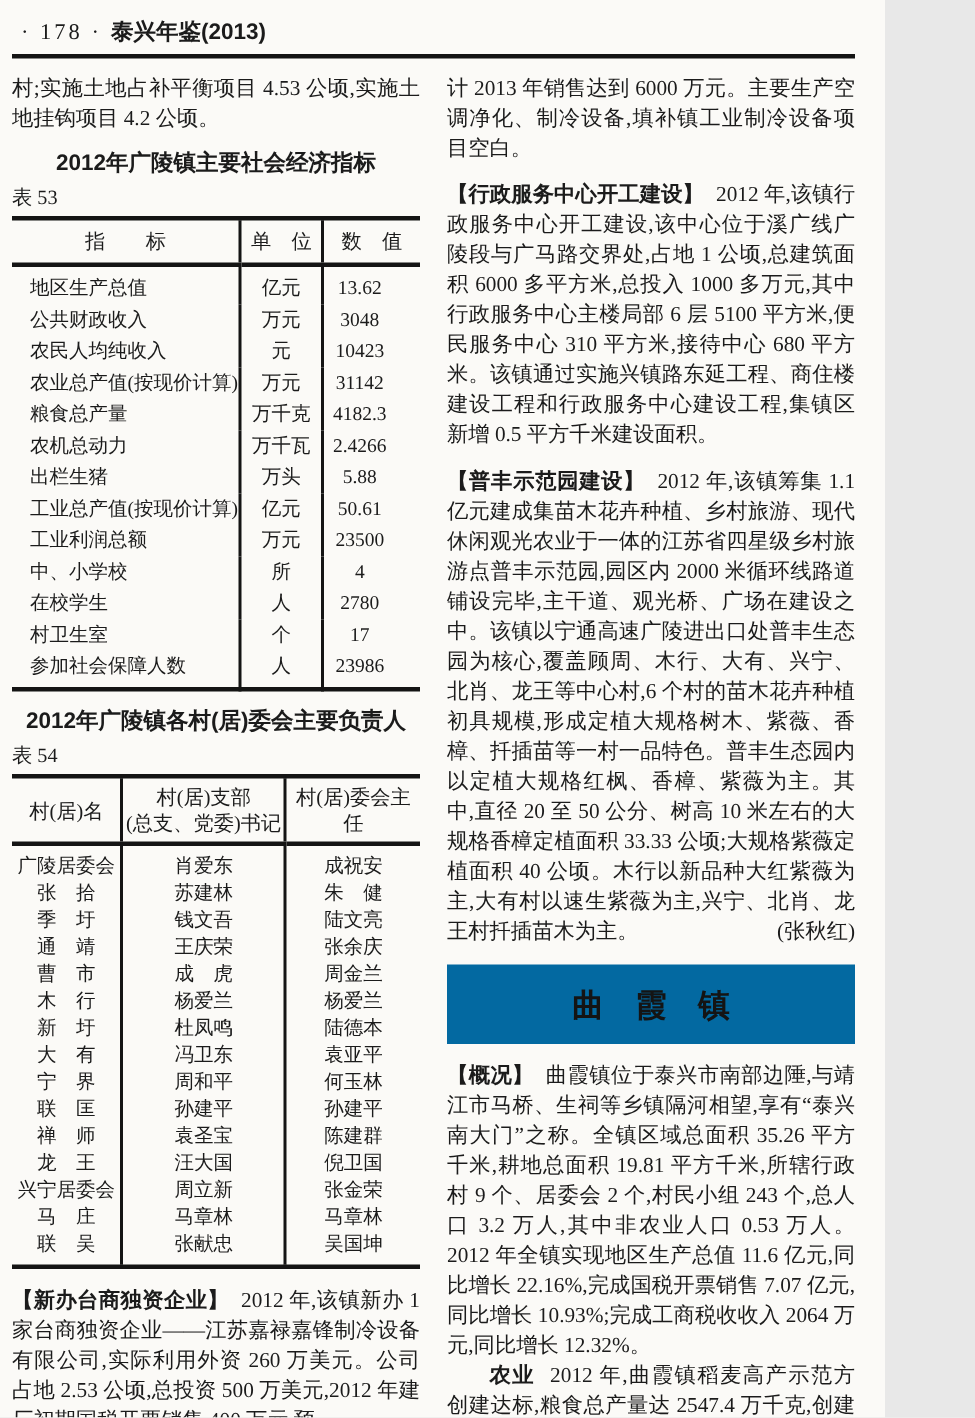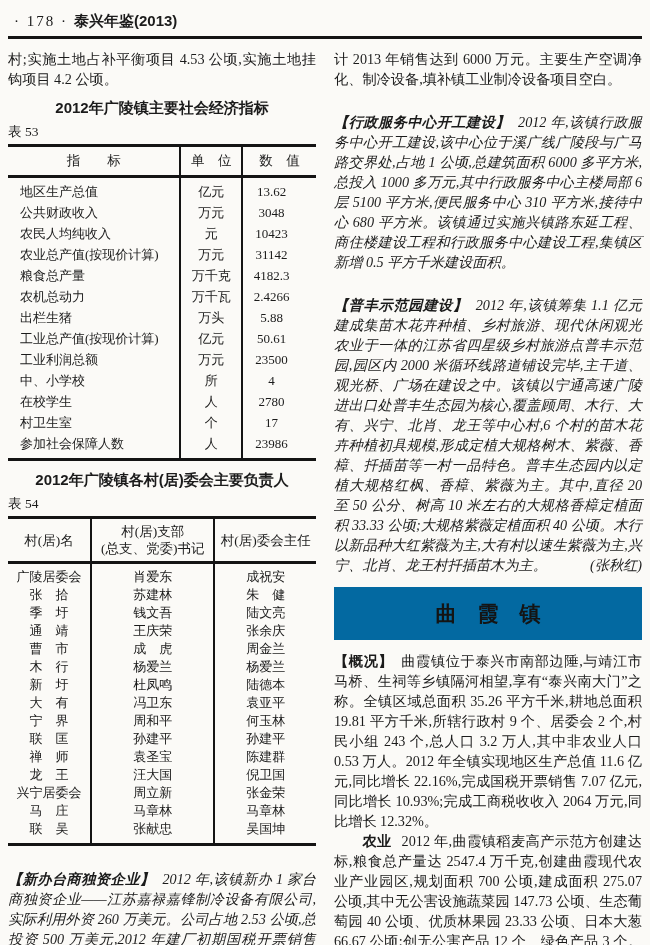--- a/index.html
+++ b/index.html
@@ -1,35 +1,35 @@
 <!DOCTYPE html>
 <html><head>
 <meta charset="utf-8">
 <style>
   * { margin:0; padding:0; box-sizing:border-box; }
   html,body { background:#e8e8e8; }
   .page {
-    width:650px; height:945px;
+    width:590px; height:945px;
     background:#fbfaf7;
     color:#1b1b1b;
     font-family:"Liberation Serif","DejaVu Serif",serif;
-    padding:12px 8px 0 8px;
+    padding:12px 20px 0 8px;
     overflow:hidden;
     position:relative;
   }
   .page-header { display:flex; align-items:baseline; gap:6px; font-size:15px; padding-left:6px; }
   .page-num { letter-spacing:2px; }
   .book-title { font-family:"Liberation Sans","DejaVu Sans",sans-serif; font-weight:bold; font-size:15px; }
   .header-rule { border-bottom:3px solid #141414; margin-top:5px; }
 
   .columns { display:flex; gap:18px; margin-top:10px; }
   .col { flex:1; min-width:0; }
 
   .body { font-size:14.2px; line-height:20px; text-align:justify; }
-  .sect { margin-top:23px;font-style:italic; }
+  .sect { margin-top:11px; }
   .h { font-family:"Liberation Sans","DejaVu Sans",sans-serif; font-weight:bold; padding-right:8px; }
   .lead { font-family:"Liberation Sans","DejaVu Sans",sans-serif; font-weight:bold; padding-right:10px; }
   .indent { text-indent:2em; }
   .author { float:right; }
 
   .tbl-title { text-align:center; font-family:"Liberation Sans","DejaVu Sans",sans-serif;
                font-weight:bold; font-size:15px; margin-top:10px; }
   .tbl-label { font-size:13.5px; margin:5px 0 3px 0; }
 
   table.data-table { width:100%; border-collapse:collapse; table-layout:fixed;

